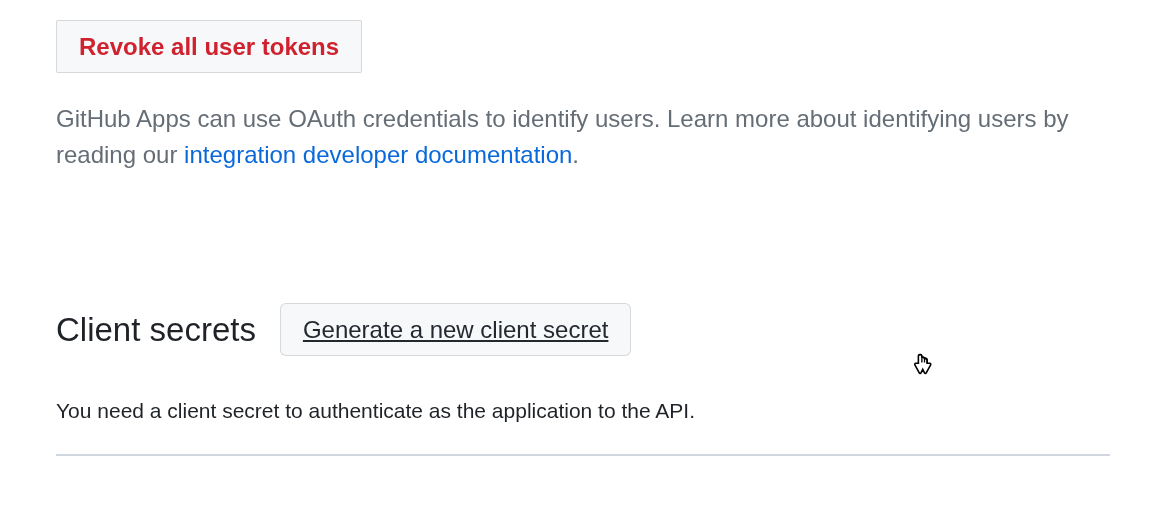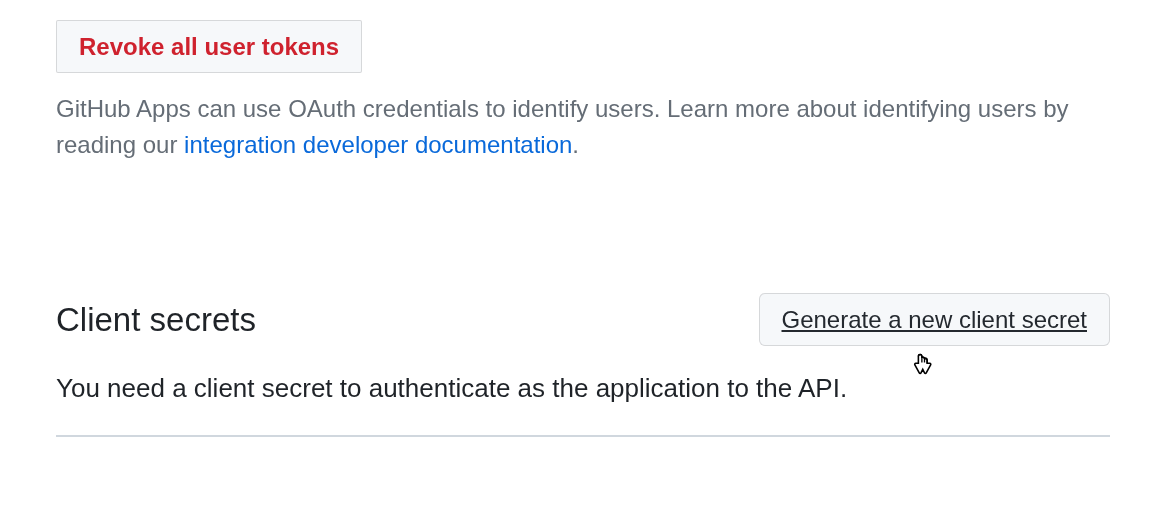--- a/index.html
+++ b/index.html
@@ -21,58 +21,58 @@
       border: 1px solid rgba(31,36,40,0.15);
       border-radius: 2px;
       padding: 10px 22px;
       font-size: 24px;
       font-weight: 600;
       color: #cf222e;
       cursor: pointer;
       line-height: 1.3;
     }
     .description {
-      margin-top: 18px;
+      margin-top: 28px;
       font-size: 24px;
       color: #656d76;
       line-height: 1.5;
     }
     .description a {
       color: #0969da;
       text-decoration: none;
     }
     .section {
       margin-top: 130px;
     }
     .section-header {
       display: flex;
-      justify-content: space-between;
       align-items: center;
+      gap: 24px;
     }
     .section-title {
       font-size: 33px;
       font-weight: 400;
       color: #1f2328;
     }
     .btn-default {
       background: #f6f8fa;
       border: 1px solid rgba(31,36,40,0.15);
       border-radius: 6px;
       padding: 10px 22px;
       font-size: 24px;
       font-weight: 500;
       color: #24292f;
       cursor: pointer;
       line-height: 1.3;
       position: relative;
       text-decoration: underline;
     }
     .helper-text {
-      margin-top: 24px;
-      font-size: 26px;
+      margin-top: 40px;
+      font-size: 21px;
       color: #1f2328;
       line-height: 1.4;
     }
     .hr {
       margin-top: 28px;
       height: 2px;
       width: 100%;
       background: #d0d7de;
       border: none;
     }

